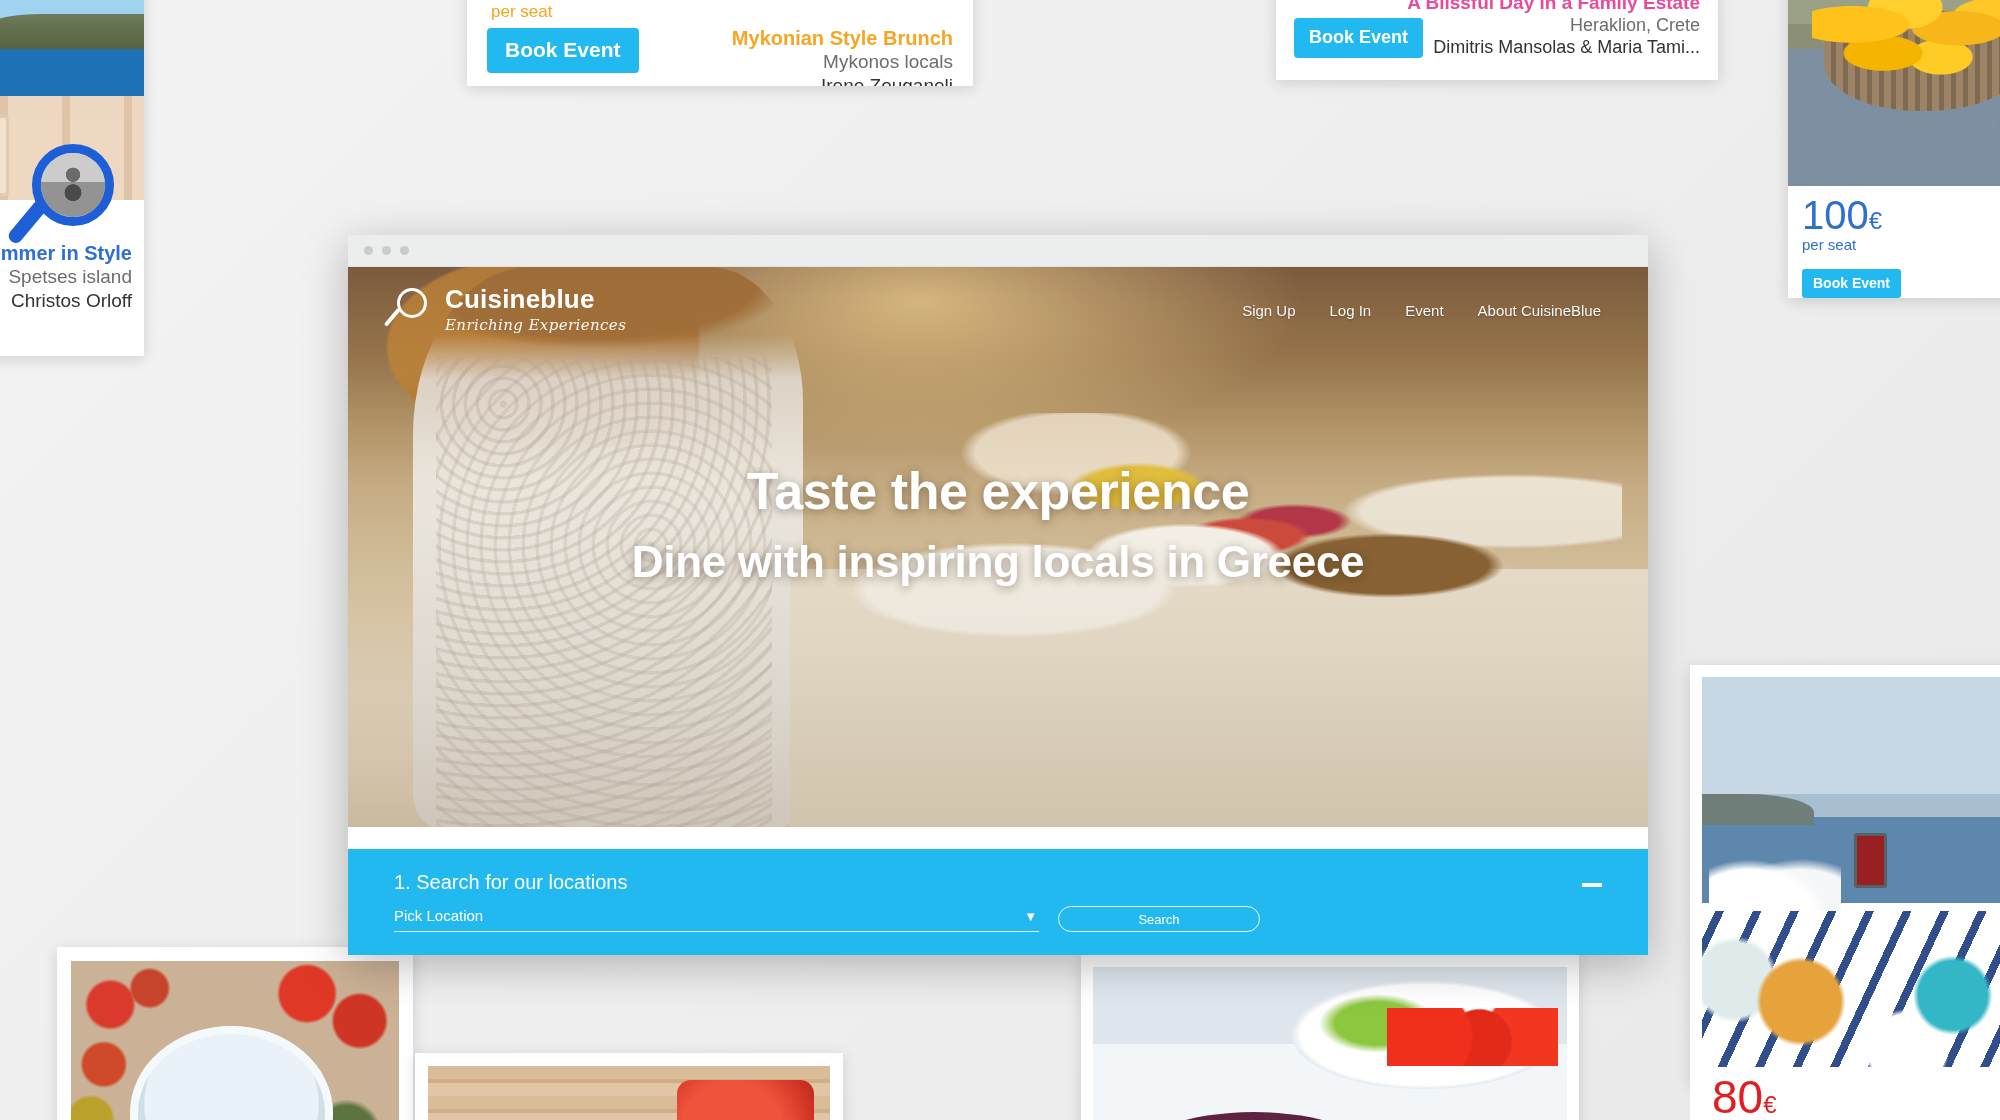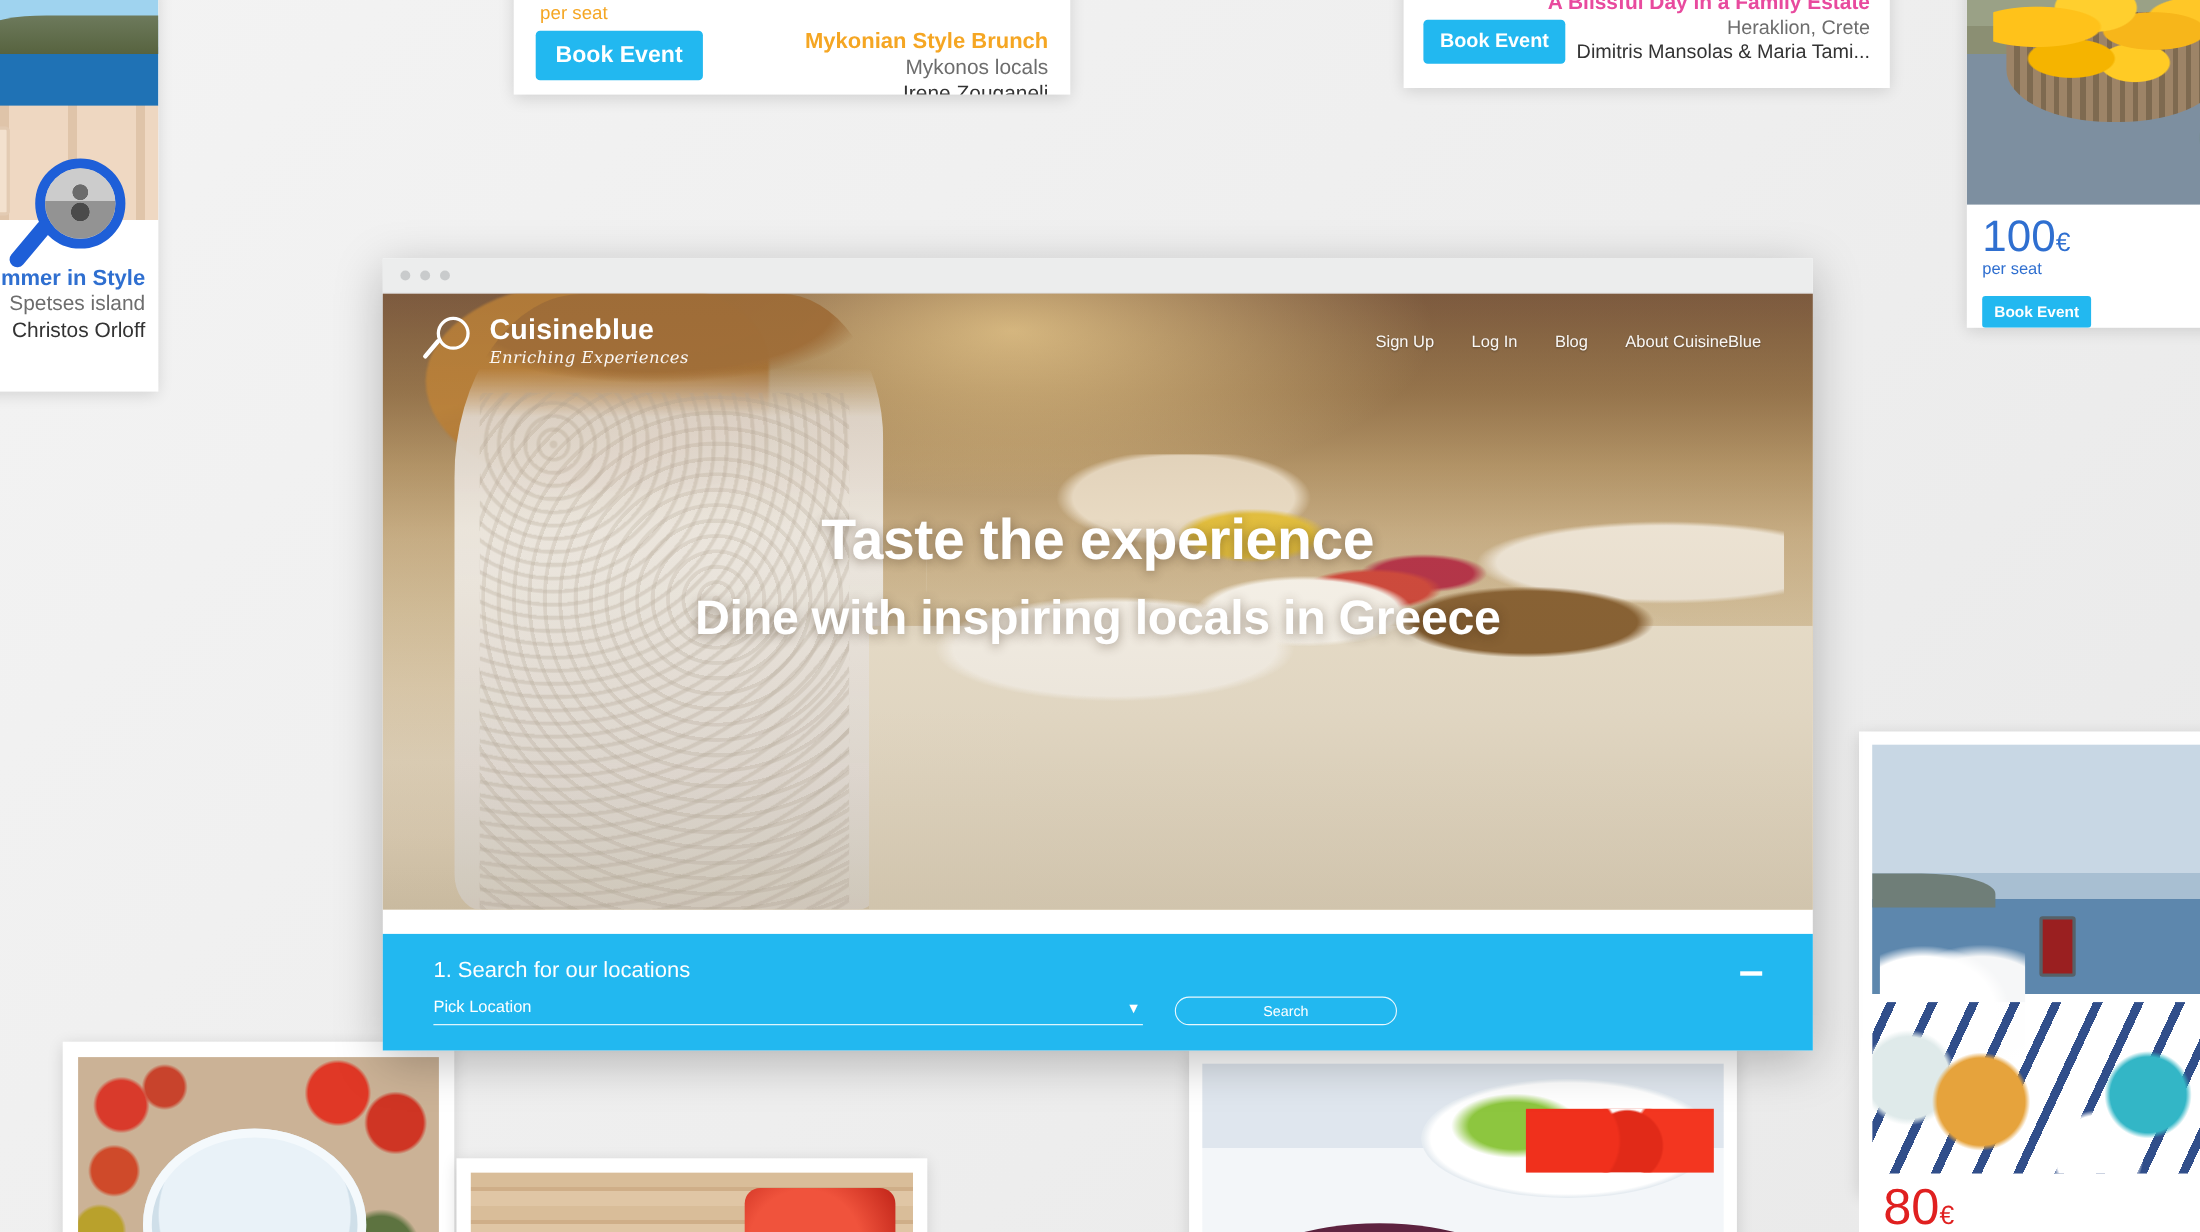--- a/index.html
+++ b/index.html
@@ -313,21 +313,21 @@
   
   .searchpanel {
     position:absolute; left:0; right:0; bottom:0; height:106px;
     background:#22b8f0; padding: 22px 46px 0;
   }
   .sp-head { display:flex; align-items:flex-start; justify-content:space-between; }
   .sp-title { color:#fff; font-size: 20px; }
   .sp-collapse {
     width: 20px; height: 4px; background:#fff; border:none; cursor:pointer; margin-top: 12px;
   }
-  .sp-row { display:flex; align-items:center; gap: 29px; margin-top: 12px; }
+  .sp-row { display:flex; align-items:center; gap: 19px; margin-top: 12px; }
   .sp-select {
     position:relative; flex: 1 1 auto; max-width: 645px;
     border-bottom: 1px solid rgba(255,255,255,.85);
     padding: 0 20px 6px 0;
   }
   .sp-select .val { color:#fff; font-size: 15px; }
   .sp-select .caret {
     position:absolute; right:2px; top:2px; color:#fff; font-size: 13px;
   }
   .sp-search {
@@ -465,21 +465,21 @@
             <div class="stick"></div>
           </div>
           <div class="txt">
             <div class="name">Cuisineblue</div>
             <div class="tag">Enriching Experiences</div>
           </div>
         </div>
         <nav class="hero-links">
           <a href="#">Sign Up</a>
           <a href="#">Log In</a>
-          <a href="#">Blog</a>
+          <a href="#">Event</a>
           <a href="#">About CuisineBlue</a>
         </nav>
       </div>
 
       <div class="hero-copy">
         <h1>Taste the experience</h1>
         <h2>Dine with inspiring locals in Greece</h2>
       </div>
     </div>
 

